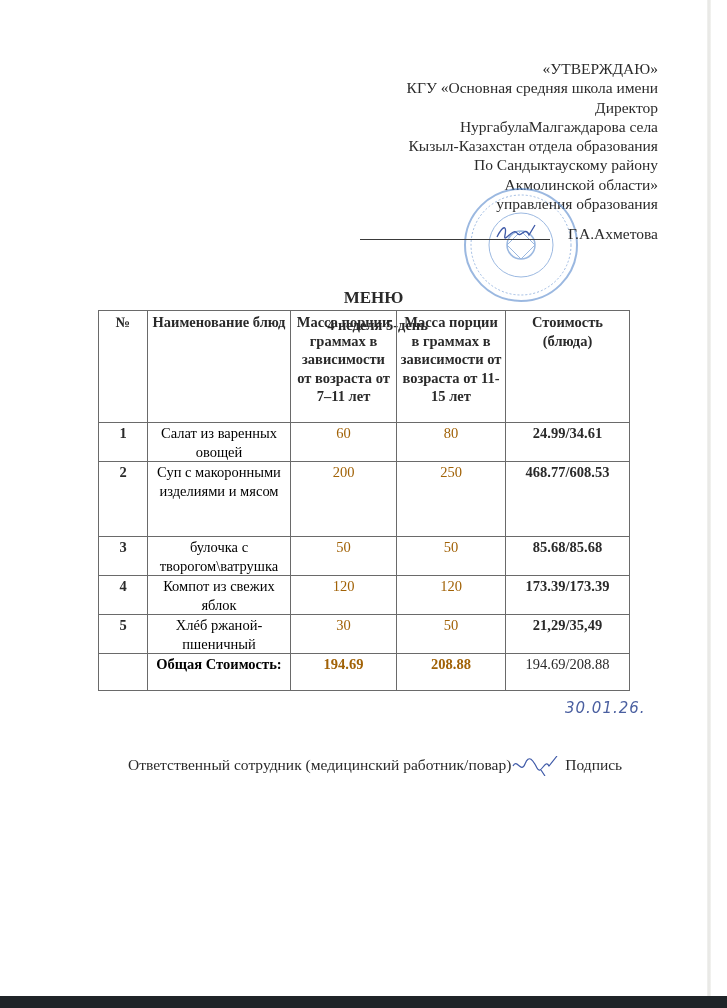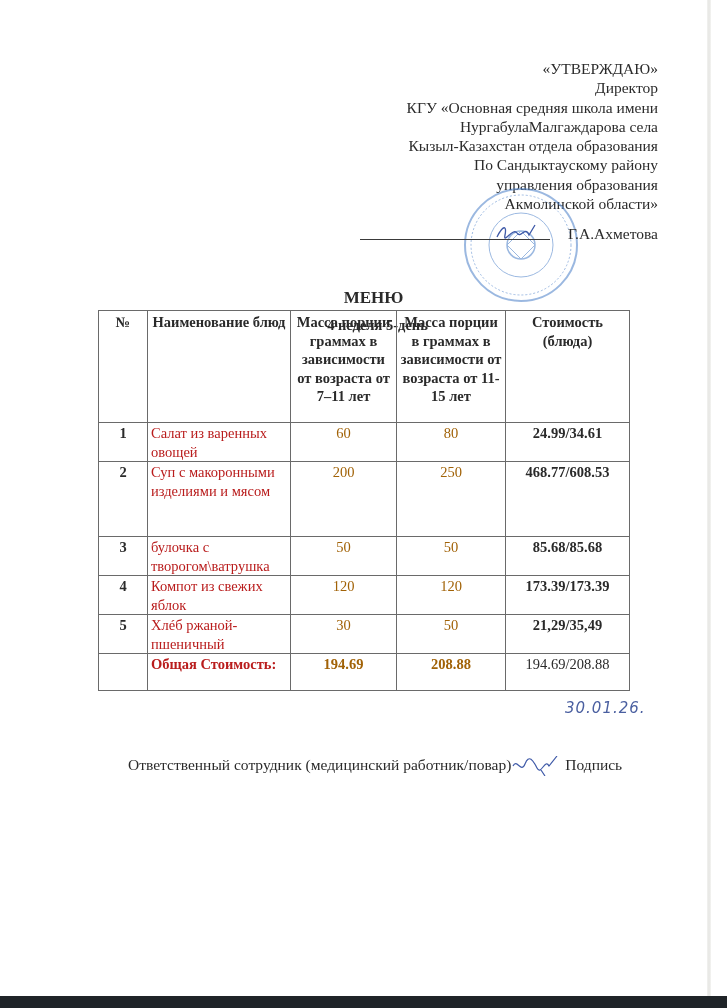--- a/index.html
+++ b/index.html
@@ -54,21 +54,21 @@
     border: 1px solid #6a6a6a; vertical-align: top; padding: 1px 3px 0 3px;
     line-height: 18.5px;
   }
   table.menu th { font-weight: bold; text-align: center; padding-top: 2px; }
   .c-num { width: 49px; }
   .c-name { width: 143px; }
   .c-m1 { width: 106px; }
   .c-m2 { width: 109px; }
   .c-cost { width: 124px; }
   td.num { text-align: center; font-weight: bold; }
-  td.name { text-align: left; color: #b91c1c; }
+  td.name { text-align: center; color: #000000; }
   td.mass { text-align: center; color: #a16207; }
   td.cost { text-align: center; font-weight: bold; }
   tr.total td { font-weight: bold; }
   tr.total td.cost { font-weight: normal; }
   .h-header { height: 112px; }
   .h-r1 { height: 36px; }
   .h-r2 { height: 75px; }
   .h-r3 { height: 36px; }
   .h-r4 { height: 36px; }
   .h-r5 { height: 36px; }
@@ -86,27 +86,27 @@
   .responsible .sig2 { display: inline-block; width: 50px; height: 20px; vertical-align: middle; }
 </style>
 </head>
 <body>
 
 <div class="scan-edge"></div>
 <div class="scan-bottom"></div>
 
 <div class="approval">
   <div class="line">«УТВЕРЖДАЮ»</div>
+  <div class="line">КГУ «Основная средняя школа имени</div>
   <div class="line">Директор</div>
-  <div class="line">КГУ «Основная средняя школа имени</div>
   <div class="line">НургабулаМалгаждарова села</div>
   <div class="line">Кызыл-Казахстан отдела образования</div>
   <div class="line">По Сандыктаускому району</div>
+  <div class="line">Акмолинской области»</div>
   <div class="line">управления образования</div>
-  <div class="line">Акмолинской области»</div>
 </div>
 
 <svg class="stamp" viewBox="0 0 130 120">
   <circle cx="65" cy="60" r="56" fill="none" stroke="#4a7fc8" stroke-width="2"></circle>
   <circle cx="65" cy="60" r="50" fill="none" stroke="#4a7fc8" stroke-width="1" stroke-dasharray="2 2"></circle>
   <circle cx="65" cy="60" r="32" fill="none" stroke="#4a7fc8" stroke-width="1"></circle>
   <circle cx="65" cy="60" r="14" fill="none" stroke="#4a7fc8" stroke-width="1.5"></circle>
   <path d="M51 60 L65 46 L79 60 L65 74 Z" fill="none" stroke="#4a7fc8" stroke-width="1"></path>
 </svg>
 

